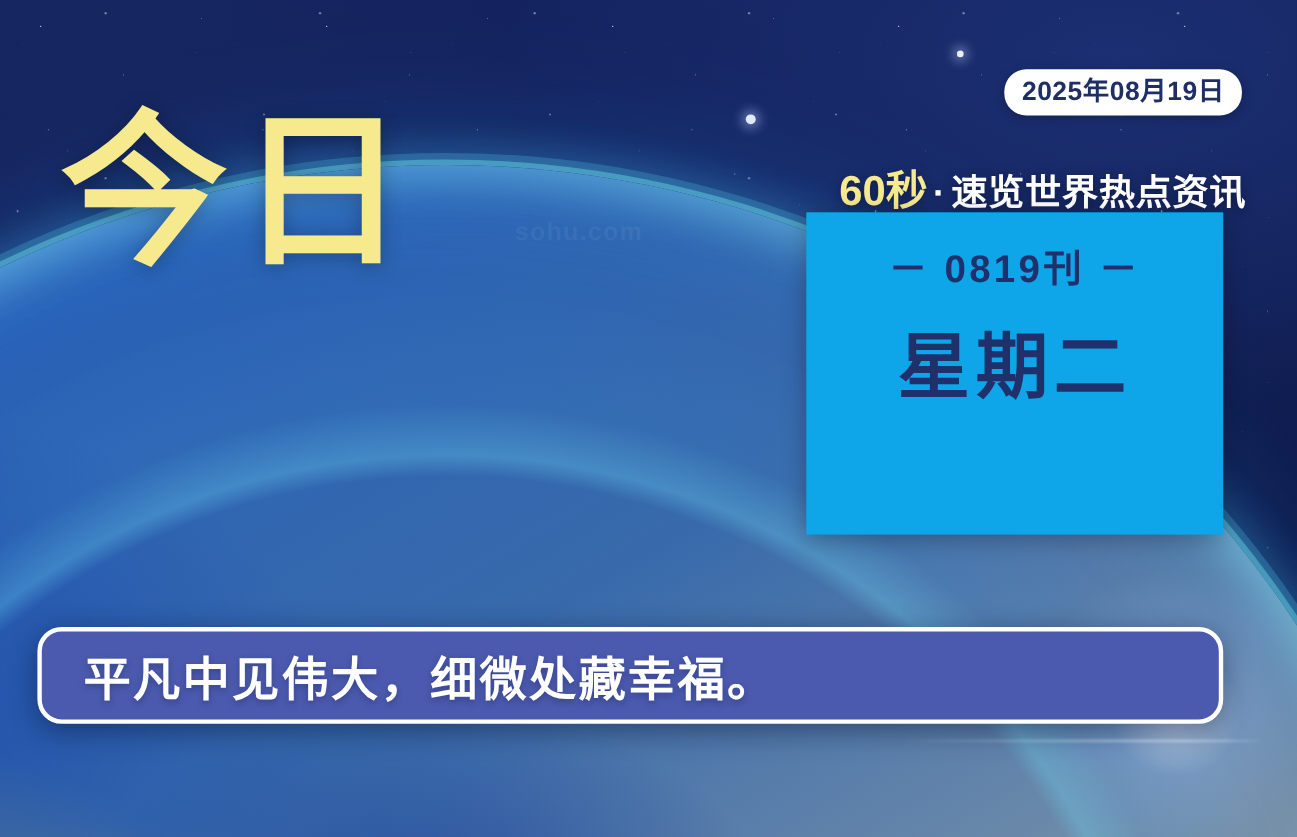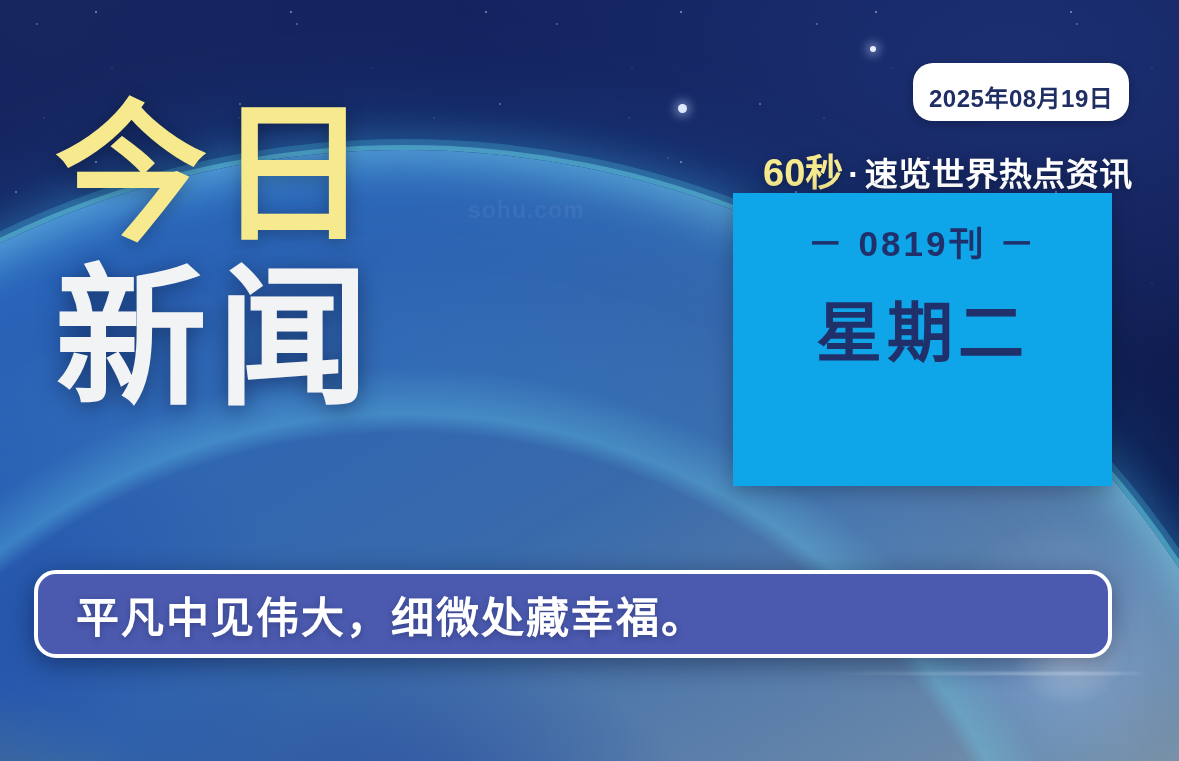--- a/index.html
+++ b/index.html
@@ -122,21 +122,21 @@
     margin:0;white-space:nowrap;
   }
   .title-jinri{color:#f7e98e;text-shadow:0 3px 18px rgba(0,0,0,.28);}
   .title-xinwen{color:#f2f3f5;margin-top:14px;text-shadow:0 4px 22px rgba(10,22,60,.55);}
 
   
   .date-pill{
     position:absolute;left:913px;top:63px;
     background:#ffffff;color:#1f2f63;
     border-radius:20px;
-    padding:16px 16px 7px;
+    padding:0 16px 7px;
     font-size:24px;font-weight:700;letter-spacing:.5px;
     white-space:nowrap;
     box-shadow:0 2px 10px rgba(0,0,0,.25);
   }
   .tagline{
     position:absolute;left:744px;top:142px;
     font-size:33px;font-weight:700;white-space:nowrap;letter-spacing:.5px;
     text-shadow:0 2px 10px rgba(0,0,0,.35);
     margin-left:19px;
   }
@@ -199,21 +199,20 @@
     <div class="earth-glow"></div>
   </div>
 
   <div class="flare"></div>
   <div class="flare-streak"></div>
 
   <div class="watermark">sohu.com</div>
 
   <div class="title-block">
     <div class="title-line title-jinri">今日</div>
-    <div class="title-line title-xinwen">新闻</div>
   </div>
 
   <div class="date-pill">2025年08月19日</div>
 
   <div class="tagline">
     <span class="sec">60秒</span><span class="dot">·</span><span class="rest">速览世界热点资讯</span>
   </div>
 
   <div class="info-card">
     <div class="card-issue">－ 0819刊 －</div>

